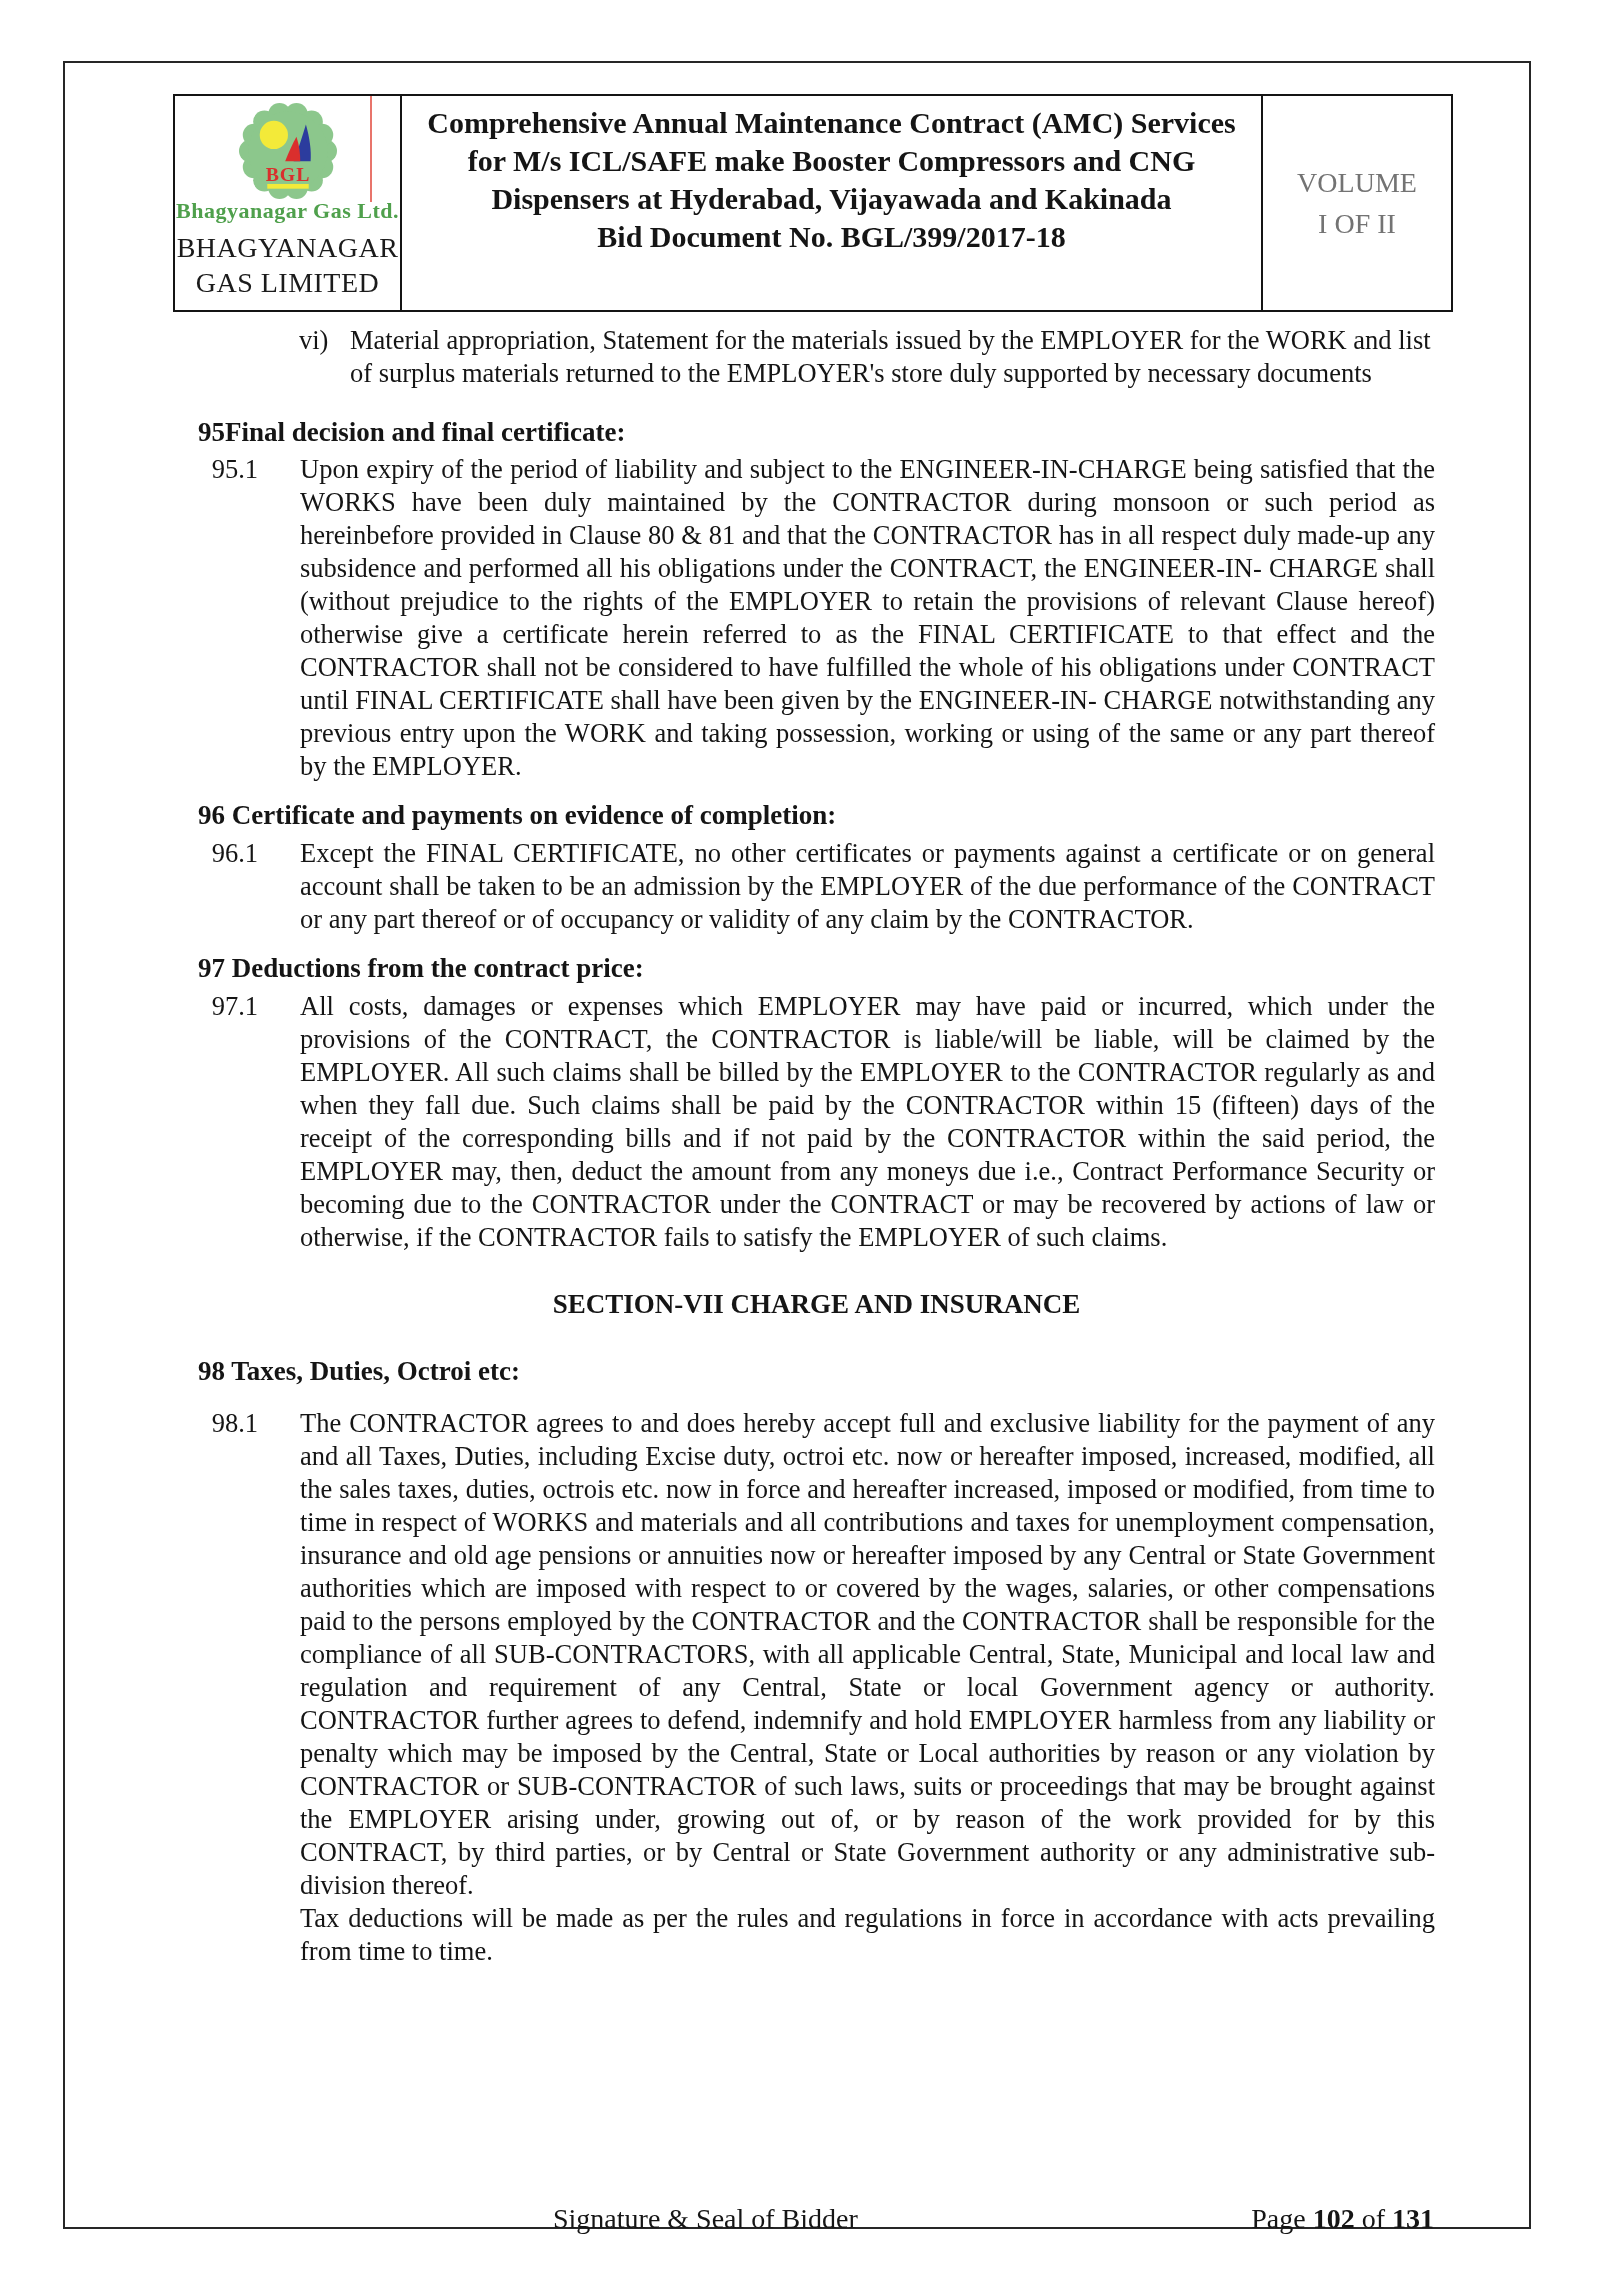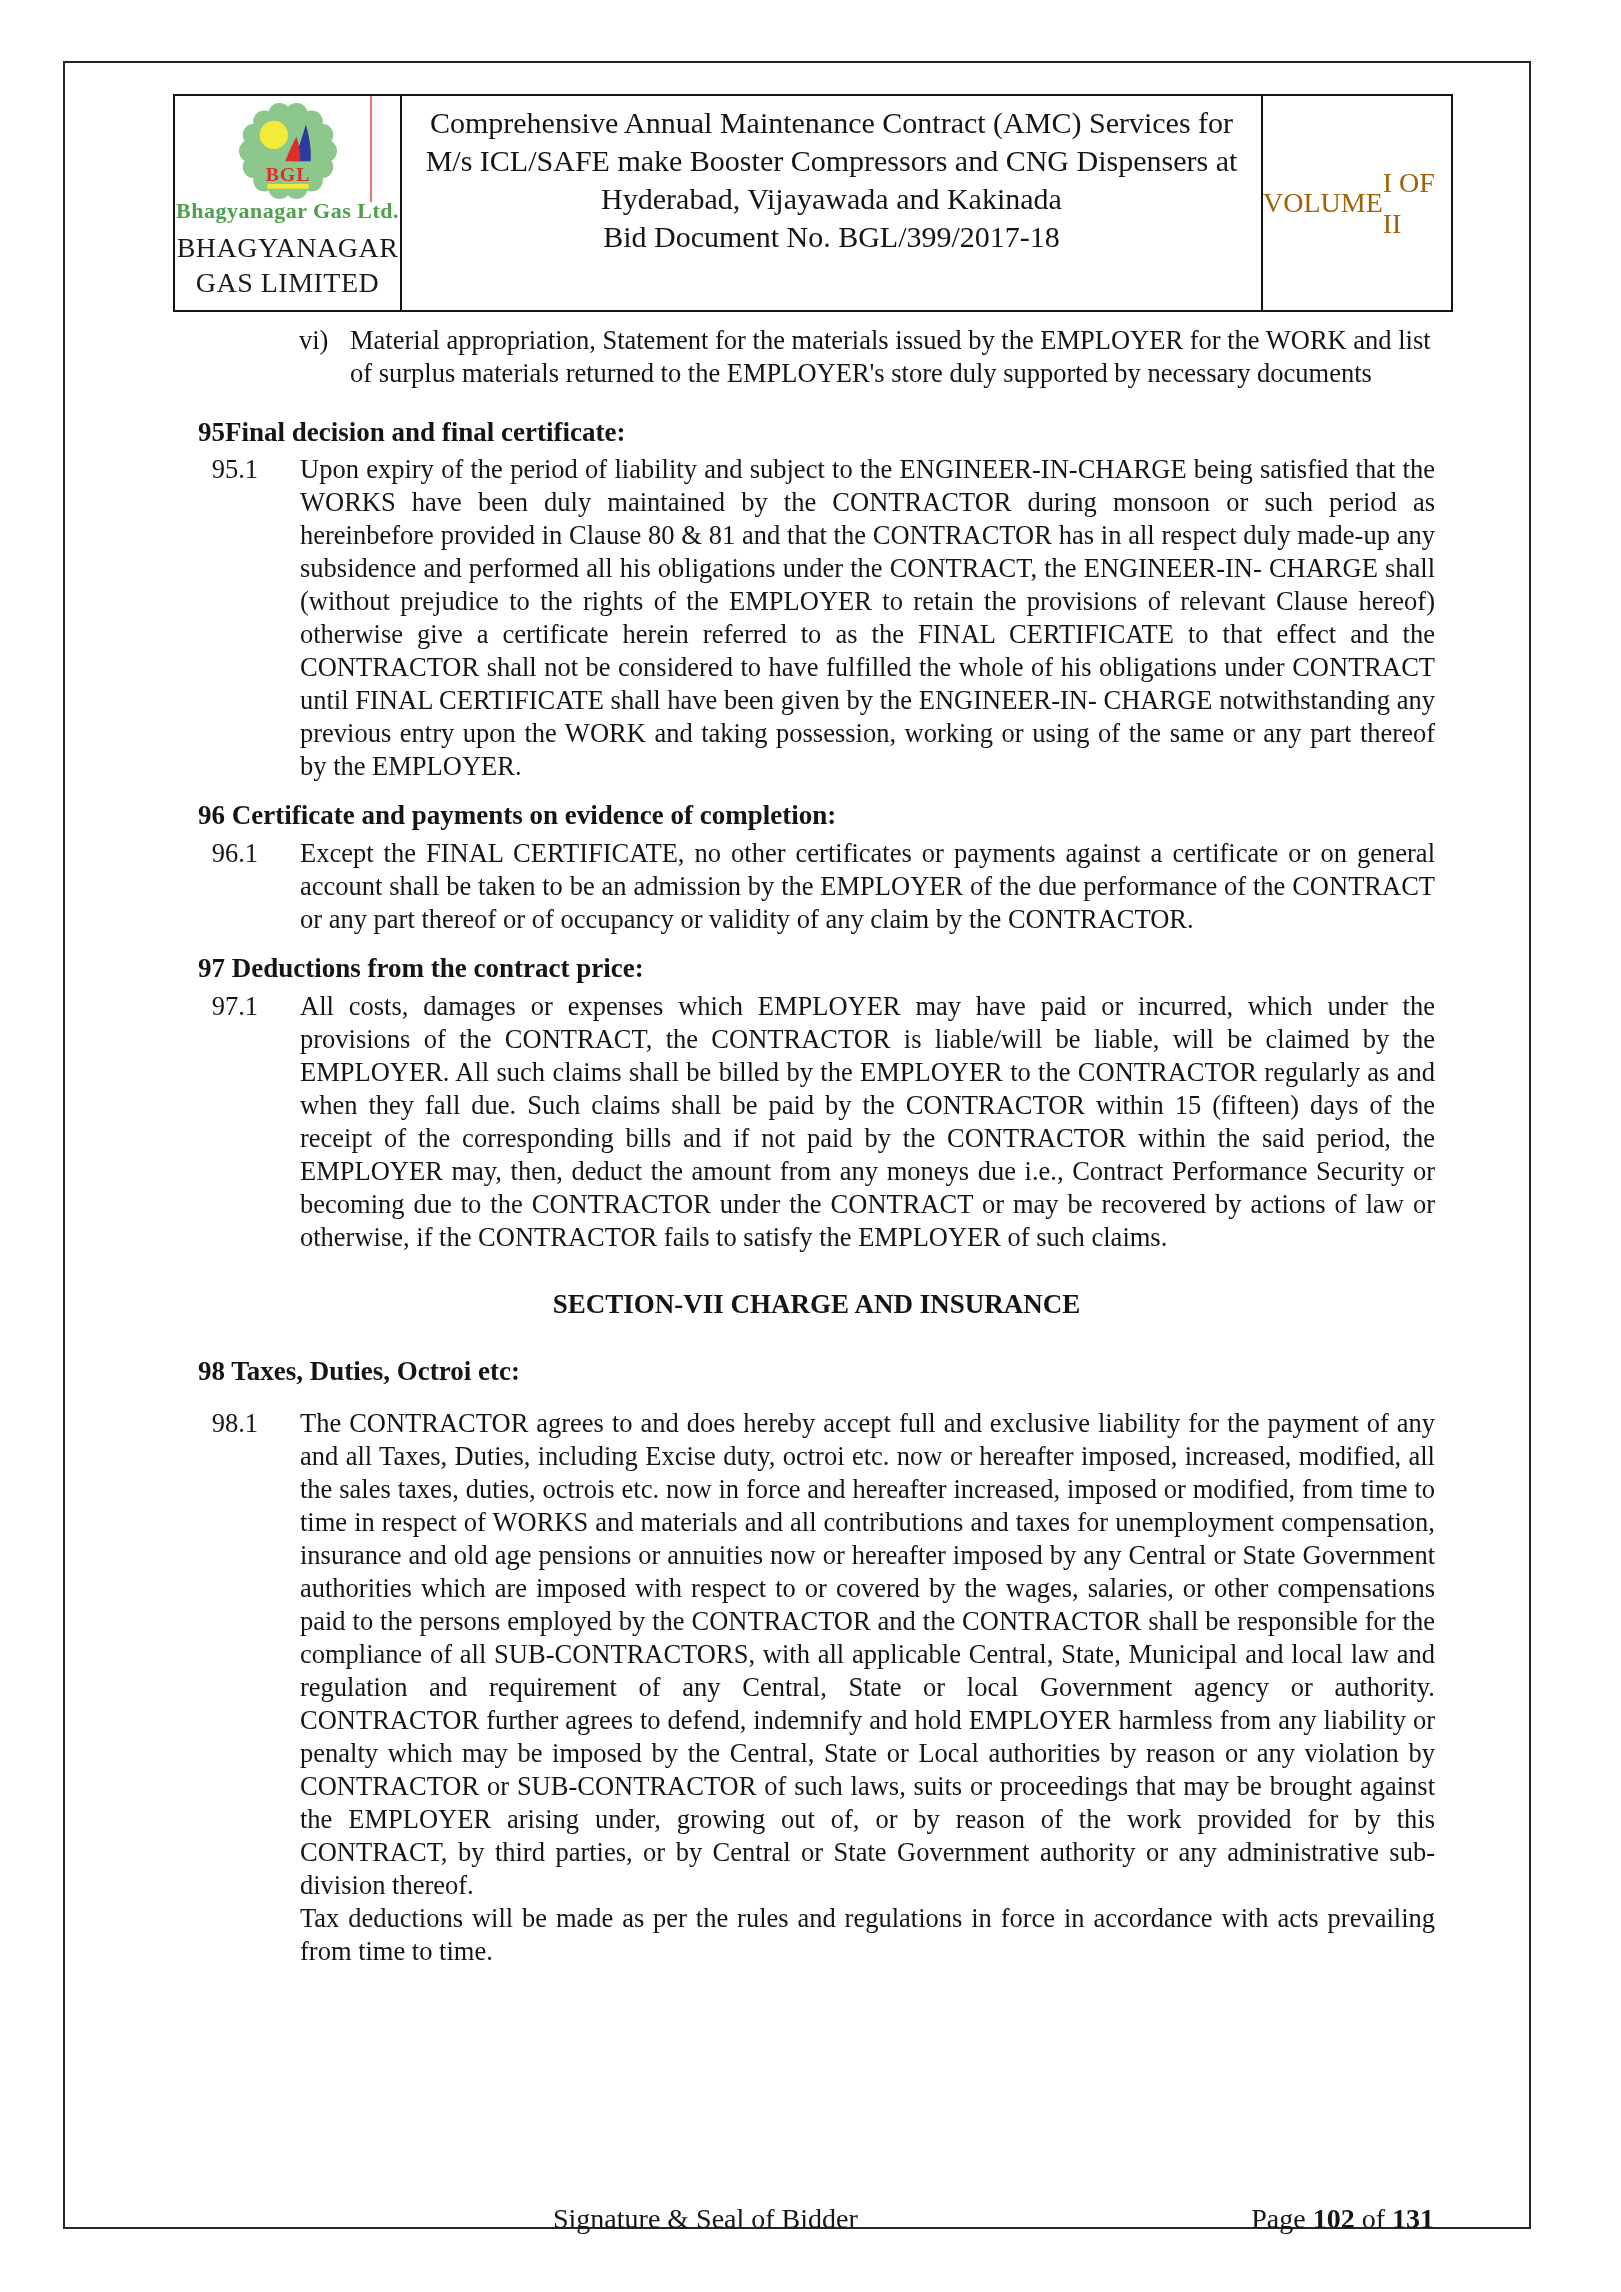--- a/index.html
+++ b/index.html
@@ -31,27 +31,27 @@
   .company-name{
     margin-top:5.9px;text-align:center;font-size:28px;line-height:35px;
     letter-spacing:0.5px;color:#1b1b1b;
   }
   .red-line{
     position:absolute;right:28px;top:0;width:2px;height:106px;
     background:#e8746b;
   }
   .title-cell{
     flex:1;border-right:2.9px solid #141414;text-align:center;
-    padding:7.8px 13.7px 9.8px 13.7px;font-weight:normal;
+    padding:7.8px 13.7px 9.8px 13.7px;font-weight:bold;
   }
   .doc-title{font-size:30px;line-height:38px;}
   .bid-doc{font-size:30px;line-height:38px;margin-top:0;}
   .volume-cell{
-    width:188px;display:flex;flex-direction:row;justify-content:center;
-    align-items:center;font-size:28px;line-height:41px;color:#a16207;
+    width:188px;display:flex;flex-direction:column;justify-content:center;
+    align-items:center;font-size:28px;line-height:41px;color:#737373;
   }
   
   .content{
     position:absolute;left:133px;top:261px;width:1237px;
     font-size:26.5px;line-height:33px;
   }
   .item-vi{display:flex;margin-left:101px;}
   .item-vi .marker{width:51px;flex:none;}
   .item-vi .vtext{flex:1;text-align:left;}
   .sec-heading{font-weight:bold;font-size:27px;}

